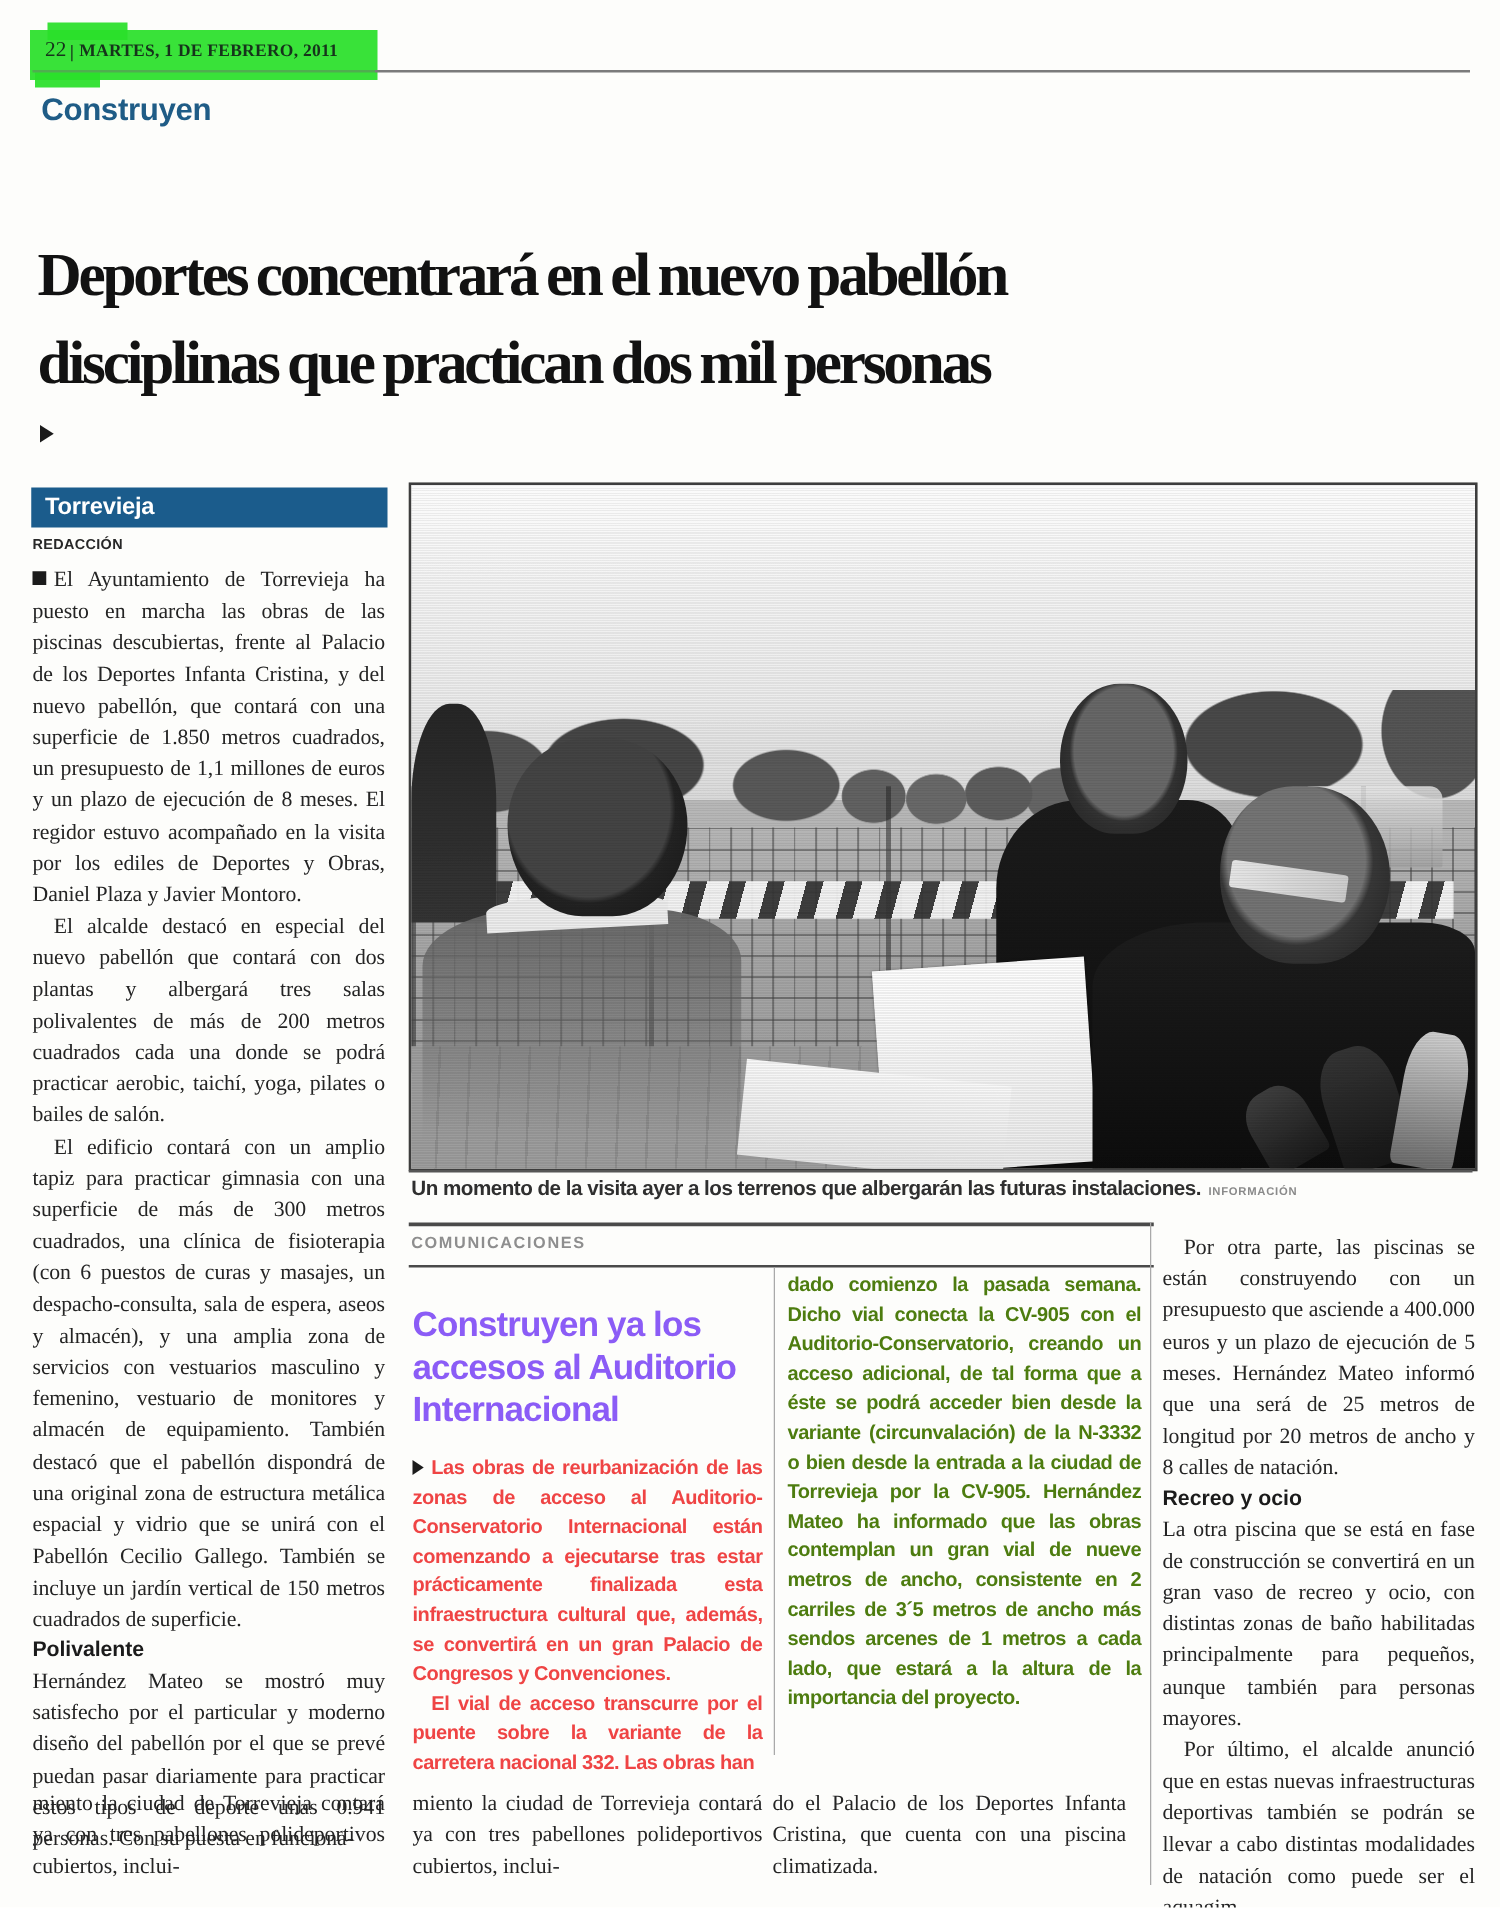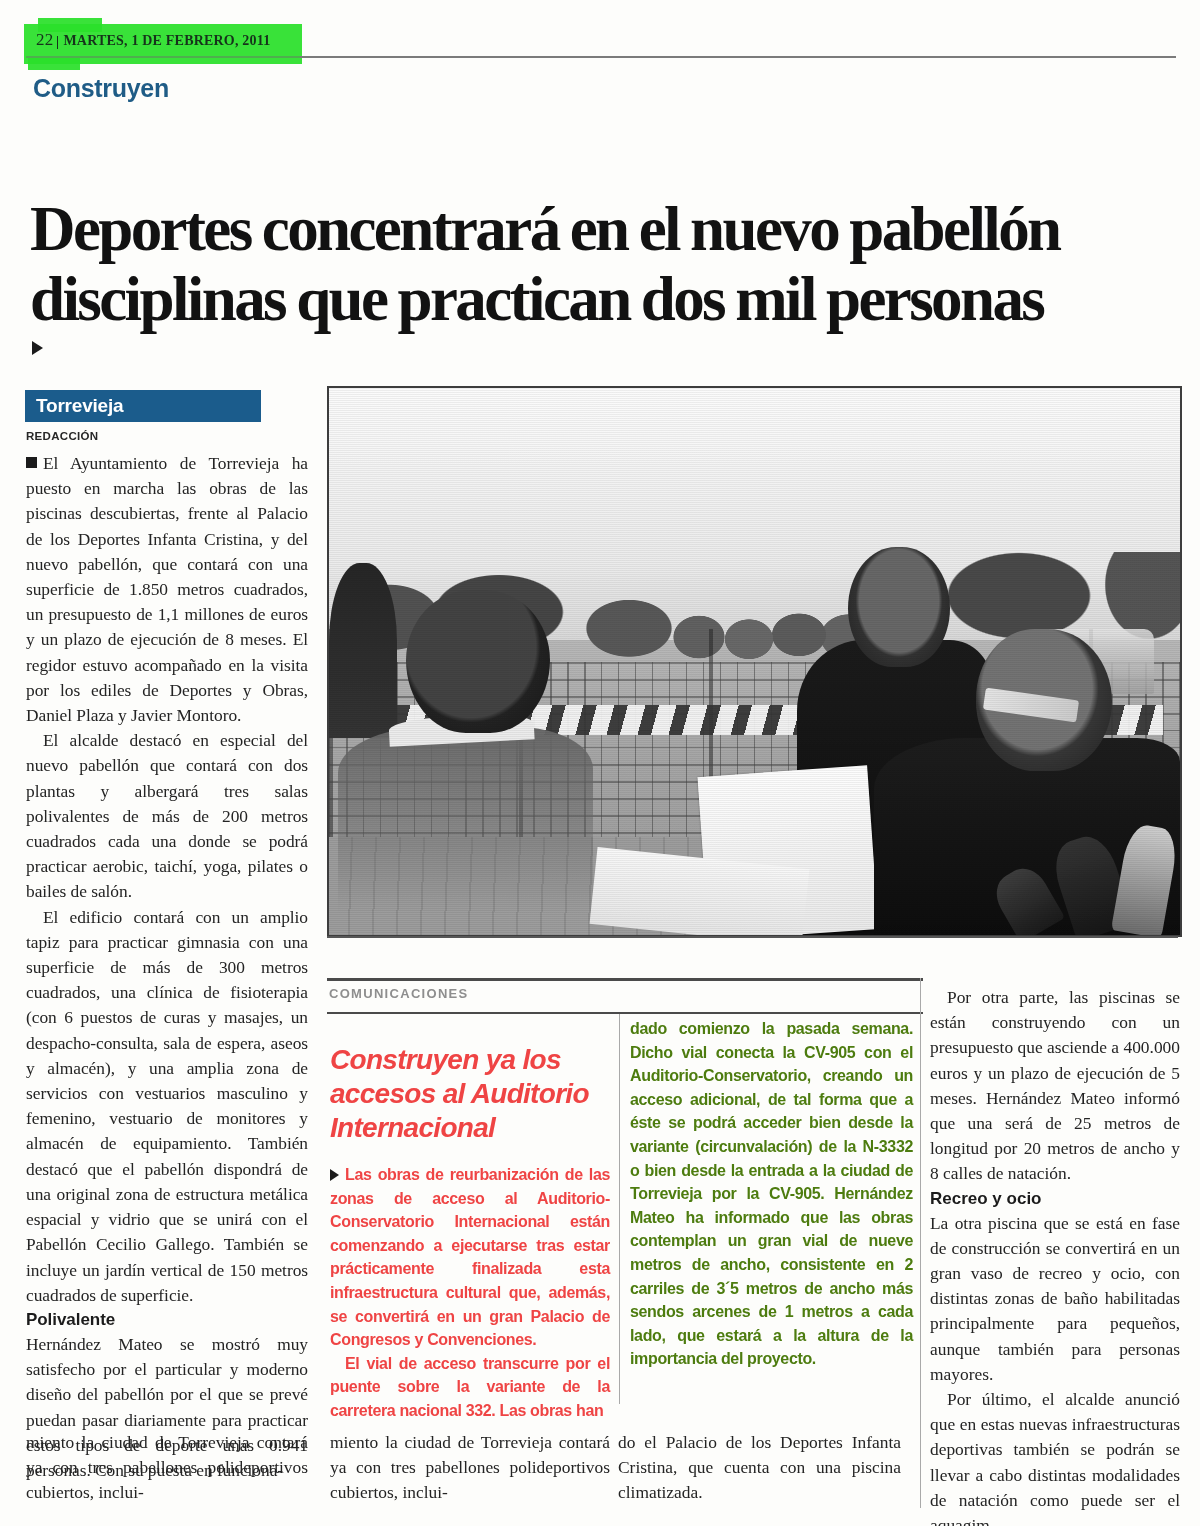--- a/index.html
+++ b/index.html
@@ -106,21 +106,21 @@
   }
 
   
   .headline {
     position: absolute;
     left: 30px;
     top: 152px;
     width: 1150px;
     font-family: "Liberation Serif", serif;
     font-weight: 700;
-    font-size: 63px;
+    font-size: 49px;
     line-height: 70px;
     letter-spacing: -2.6px;
     color: #121212;
     word-spacing: -2px;
   }
   .headline .l2 { display: block; }
 
   .subhead {
     position: absolute;
     left: 32px;
@@ -142,21 +142,21 @@
     border-bottom: 7px solid transparent;
     margin-right: 6px;
     vertical-align: -1px;
   }
 
   
   .loc-bar {
     position: absolute;
     left: 25px;
     top: 390px;
-    width: 236px;
+    width: 285px;
     height: 32px;
     background: #1b5c8c;
   }
   .loc-bar span {
     display: block;
     padding: 5px 0 0 11px;
     font-family: "Liberation Sans", sans-serif;
     font-weight: 700;
     font-size: 19px;
     letter-spacing: -.2px;
@@ -423,22 +423,21 @@
   .sub-headline {
     position: absolute;
     left: 330px;
     top: 1020px;
     width: 280px;
     font-family: "Liberation Sans", sans-serif;
     font-weight: 700;
     font-size: 28px;
     line-height: 34px;
     letter-spacing: -.7px;
-    color: #ef4444;
-    font-style: italic;
+    color: #8b5cf6;
   }
 
   .vrule {
     position: absolute;
     width: 1px;
     background: #a9a9a9;
   }
   .vrule.v1 { left: 619px; top: 1014px; height: 390px; }
   .vrule.v2 { left: 920px; top: 978px; height: 530px; }
 
@@ -591,20 +590,23 @@
       <div class="fig glasses"></div>
       <div class="fig paper2"></div>
       <div class="fig mic3"></div>
       <div class="fig mic1"></div>
       <div class="fig mic2"></div>
       <div class="photo-grain"></div>
     </div>
   </div>
 
   <div class="caption-rule"></div>
+  <div class="caption">
+    <span>Un momento de la visita ayer a los terrenos que albergarán las futuras instalaciones.</span><span class="credit">INFORMACIÓN</span>
+  </div>
 
   <div class="lower-rule-top"></div>
   <div class="kicker">COMUNICACIONES</div>
   <div class="lower-rule-mid"></div>
   <h2 class="sub-headline">Construyen ya los accesos al Auditorio Internacional</h2>
 
   <div class="vrule v1"></div>
   <div class="vrule v2"></div>
 
   <div class="col-b">

